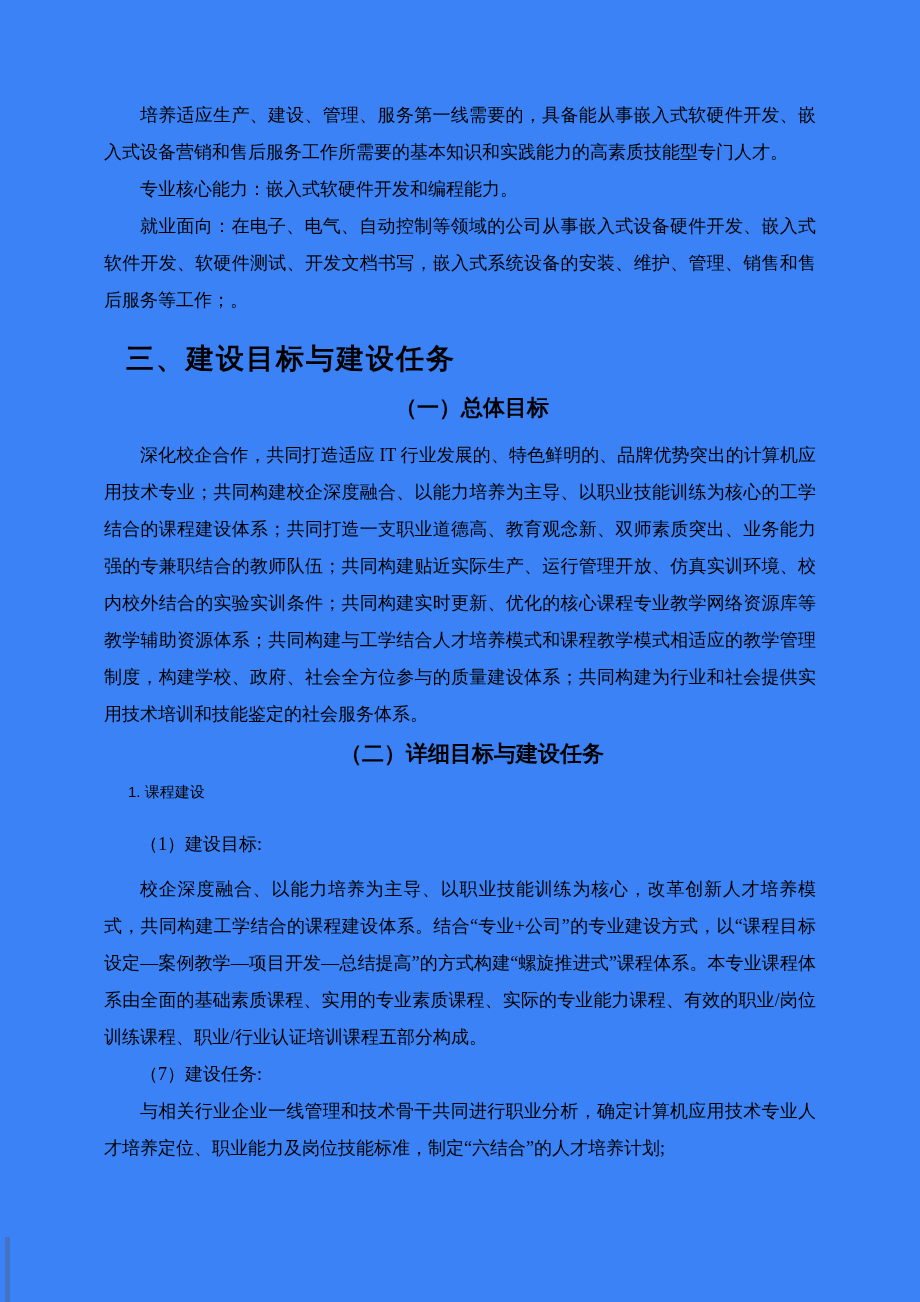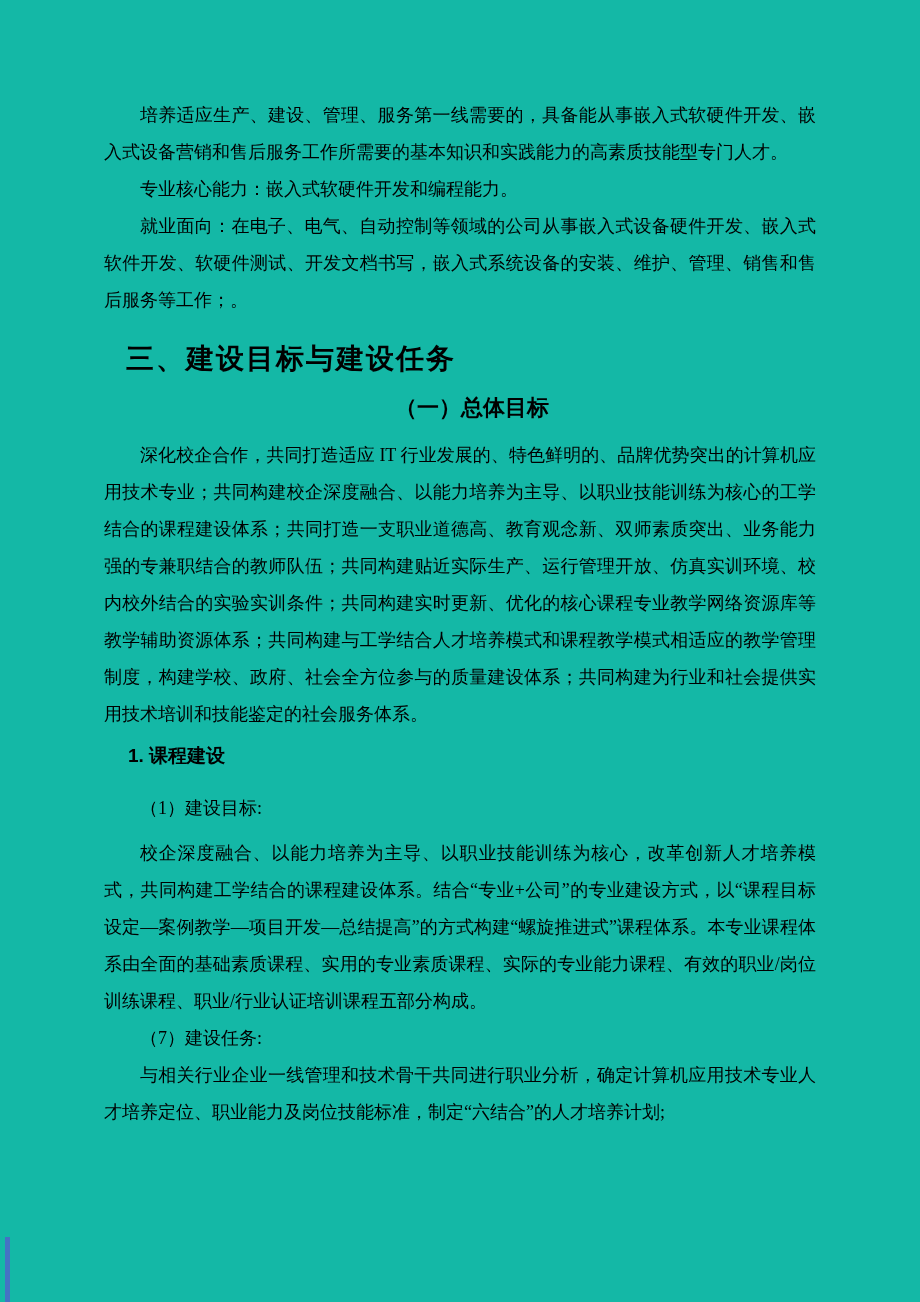--- a/index.html
+++ b/index.html
@@ -4,21 +4,21 @@
 <style>
   html, body {
     margin: 0;
     padding: 0;
     background: #ffffff;
   }
   .page {
     position: relative;
     width: 920px;
     height: 1302px;
-    background: #14b8a6;
+    background: #3b82f6;
     overflow: hidden;
     color: #000000;
   }
   .edge-marker {
     position: absolute;
     left: 5px;
     top: 1237px;
     width: 5px;
     height: 65px;
   }
@@ -52,22 +52,22 @@
     font-size: 22px;
     line-height: 30px;
     margin: 17px 0 0 24px;
     text-align: center;
   }
   h2.sub.detail {
     margin-top: 6px;
   }
   h3.item {
     font-family: "Liberation Sans", "DejaVu Sans", sans-serif;
-    font-weight: bold;
-    font-size: 19px;
+    font-weight: normal;
+    font-size: 15px;
     line-height: 28px;
     margin: 9px 0 0 24px;
   }
   p.after-sub { margin-top: 14px; }
   p.label-line { margin-top: 20px; }
   p.tight { margin-top: 8px; }
 </style>
 </head>
 <body>
 
@@ -82,20 +82,21 @@
     <p class="body">专业核心能力：嵌入式软硬件开发和编程能力。</p>
 
     <p class="body">就业面向：在电子、电气、自动控制等领域的公司从事嵌入式设备硬件开发、嵌入式软件开发、软硬件测试、开发文档书写，嵌入式系统设备的安装、维护、管理、销售和售后服务等工作；。</p>
 
     <h1 class="sec">三、建设目标与建设任务</h1>
 
     <h2 class="sub">（一）总体目标</h2>
 
     <p class="body after-sub">深化校企合作，共同打造适应 IT 行业发展的、特色鲜明的、品牌优势突出的计算机应用技术专业；共同构建校企深度融合、以能力培养为主导、以职业技能训练为核心的工学结合的课程建设体系；共同打造一支职业道德高、教育观念新、双师素质突出、业务能力强的专兼职结合的教师队伍；共同构建贴近实际生产、运行管理开放、仿真实训环境、校内校外结合的实验实训条件；共同构建实时更新、优化的核心课程专业教学网络资源库等教学辅助资源体系；共同构建与工学结合人才培养模式和课程教学模式相适应的教学管理制度，构建学校、政府、社会全方位参与的质量建设体系；共同构建为行业和社会提供实用技术培训和技能鉴定的社会服务体系。</p>
 
+    <h2 class="sub detail">（二）详细目标与建设任务</h2>
 
     <h3 class="item">1. 课程建设</h3>
 
     <p class="body label-line">（1）建设目标:</p>
 
     <p class="body tight">校企深度融合、以能力培养为主导、以职业技能训练为核心，改革创新人才培养模式，共同构建工学结合的课程建设体系。结合“专业+公司”的专业建设方式，以“课程目标设定—案例教学—项目开发—总结提高”的方式构建“螺旋推进式”课程体系。本专业课程体系由全面的基础素质课程、实用的专业素质课程、实际的专业能力课程、有效的职业/岗位训练课程、职业/行业认证培训课程五部分构成。</p>
 
     <p class="body">（7）建设任务:</p>
 
     <p class="body">与相关行业企业一线管理和技术骨干共同进行职业分析，确定计算机应用技术专业人才培养定位、职业能力及岗位技能标准，制定“六结合”的人才培养计划;</p>

